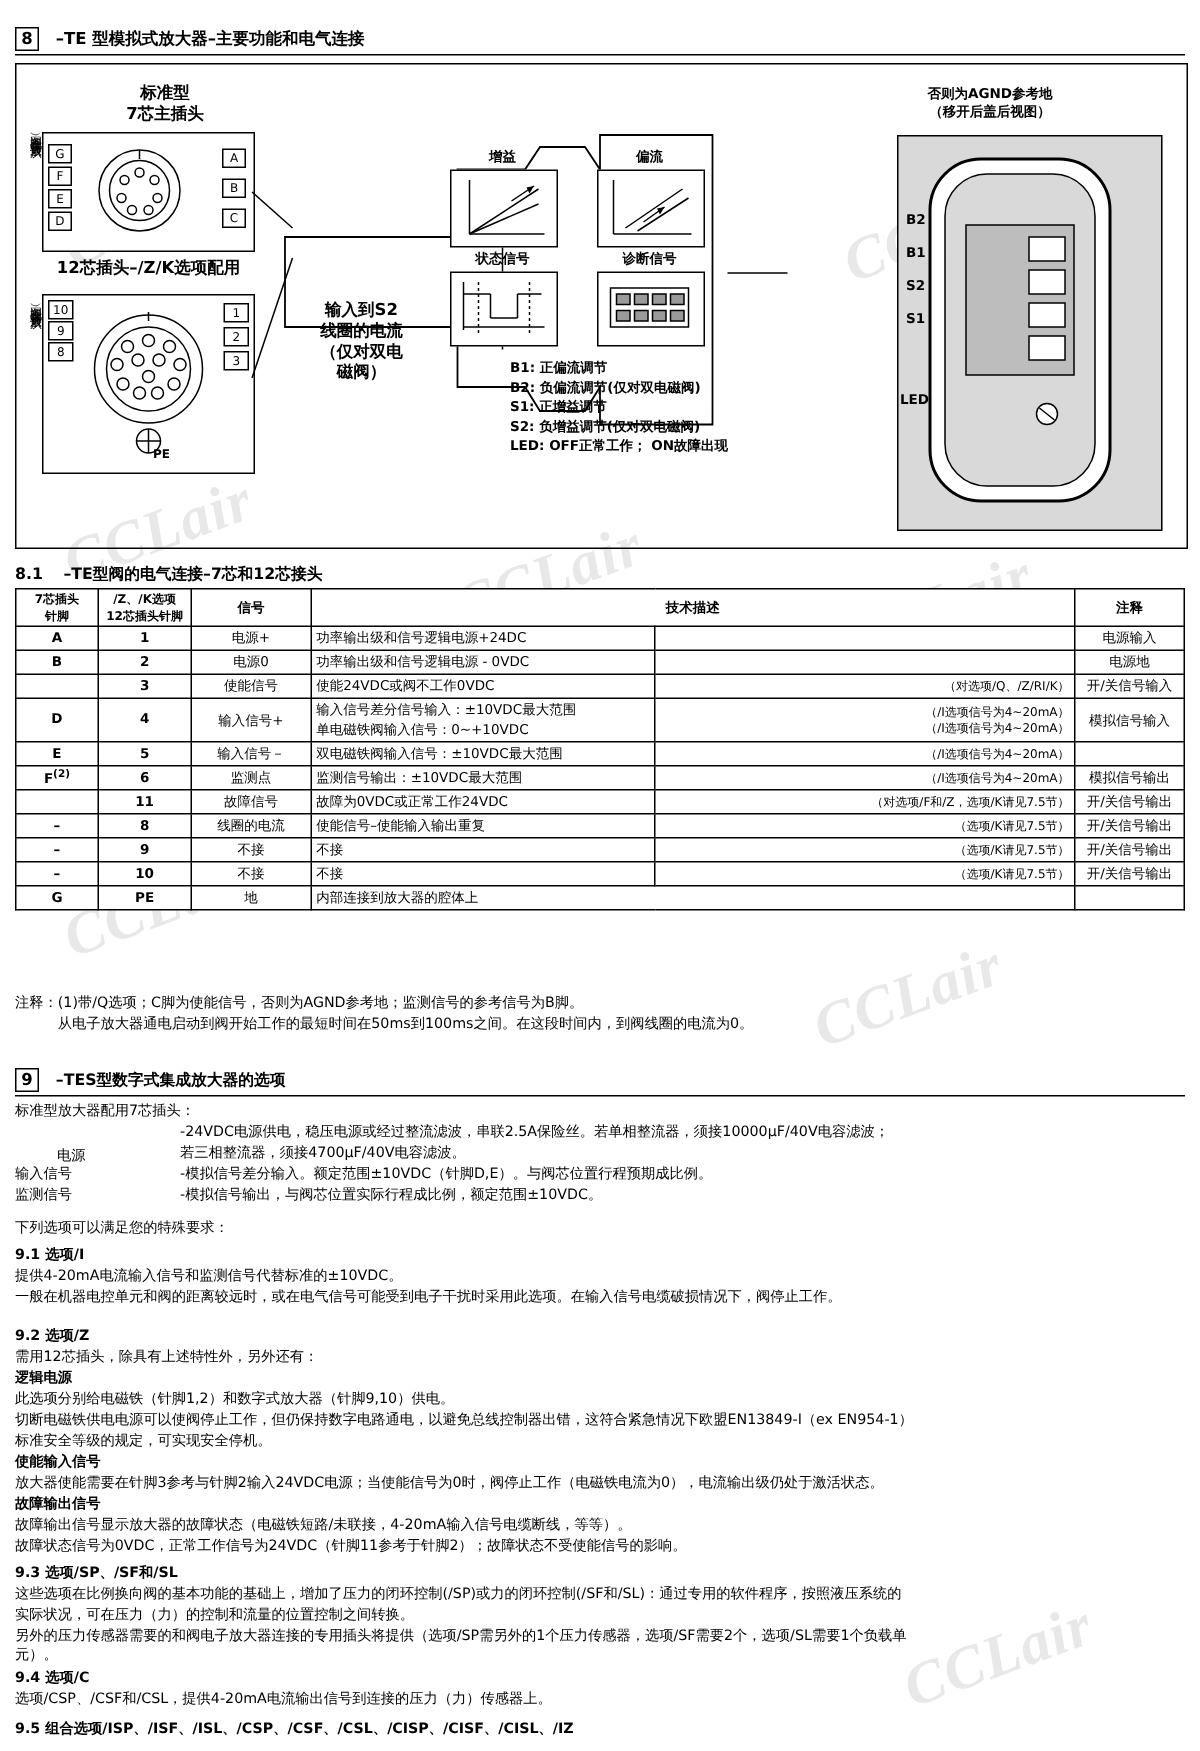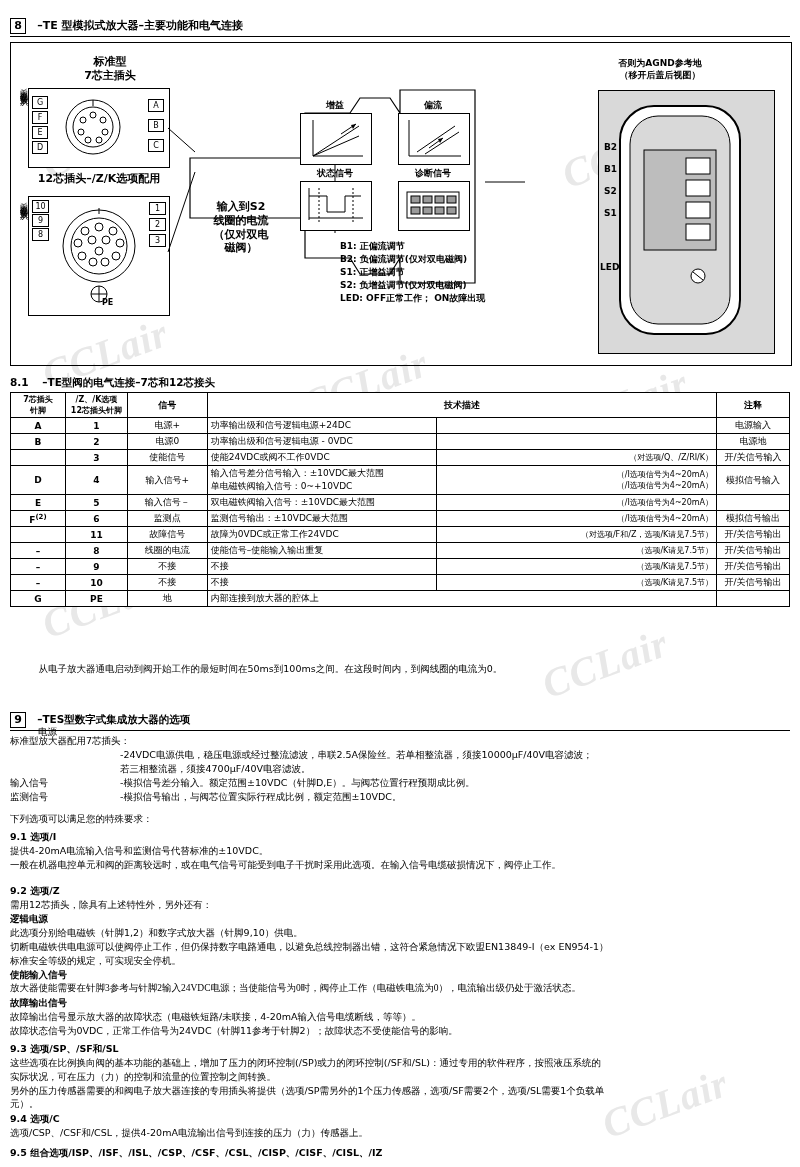--- a/index.html
+++ b/index.html
@@ -323,32 +323,33 @@
       <td class="c bold">G</td>
       <td class="c bold">PE</td>
       <td class="c">地</td>
       <td class="l" colspan="2">内部连接到放大器的腔体上</td>
       <td class="c"></td>
     </tr>
   </tbody>
       </table>
 
   <div class="para" style="left:10px;top:662px;width:780px;">
+    <div>注释：(1)带/Q选项；C脚为使能信号，否则为AGND参考地；监测信号的参考信号为B脚。</div>
     <div>　　　从电子放大器通电启动到阀开始工作的最短时间在50ms到100ms之间。在这段时间内，到阀线圈的电流为0。</div>
   </div>
 
   <div style="position:absolute;left:10px;top:712px;">
     <span class="secnum">9</span>
     <span style="font-size:10.5px;font-weight:bold;margin-left:8px;">–TES型数字式集成放大器的选项</span>
   </div>
   <div style="position:absolute;left:10px;top:730px;width:780px;height:1px;background:#000;"></div>
 
   <div class="para" style="left:10px;top:734px;">标准型放大器配用7芯插头：</div>
 
-  <div class="para" style="left:38px;top:725px;text-align:center;">电源</div>
+  <div class="para" style="left:38px;top:764px;text-align:center;">电源</div>
   <div class="para" style="left:120px;top:748px;width:670px;white-space:pre-line;">-24VDC电源供电，稳压电源或经过整流滤波，串联2.5A保险丝。若单相整流器，须接10000μF/40V电容滤波；
 若三相整流器，须接4700μF/40V电容滤波。</div>
 
   <div class="para" style="left:10px;top:776px;">输入信号</div>
   <div class="para" style="left:120px;top:776px;width:670px;">-模拟信号差分输入。额定范围±10VDC（针脚D,E）。与阀芯位置行程预期成比例。</div>
 
   <div class="para" style="left:10px;top:790px;">监测信号</div>
   <div class="para" style="left:120px;top:790px;width:670px;">-模拟信号输出，与阀芯位置实际行程成比例，额定范围±10VDC。</div>
 
   <div class="para" style="left:10px;top:812px;">下列选项可以满足您的特殊要求：</div>
@@ -365,21 +366,21 @@
     <span>选项/Z</span>
   </div>
   <div class="para" style="left:10px;top:898px;width:780px;">需用12芯插头，除具有上述特性外，另外还有：</div>
 
   <div class="para bold" style="left:10px;top:912px;">逻辑电源</div>
   <div class="para" style="left:10px;top:926px;width:780px;white-space:pre-line;">此选项分别给电磁铁（针脚1,2）和数字式放大器（针脚9,10）供电。
 切断电磁铁供电电源可以使阀停止工作，但仍保持数字电路通电，以避免总线控制器出错，这符合紧急情况下欧盟EN13849-I（ex EN954-1）
 标准安全等级的规定，可实现安全停机。</div>
 
   <div class="para bold" style="left:10px;top:968px;">使能输入信号</div>
-  <div class="para" style="left:10px;top:982px;width:780px;white-space:pre-line;font-family:Liberation Serif, serif;">放大器使能需要在针脚3参考与针脚2输入24VDC电源；当使能信号为0时，阀停止工作（电磁铁电流为0），电流输出级仍处于激活状态。</div>
+  <div class="para" style="left:10px;top:982px;width:780px;white-space:pre-line;">放大器使能需要在针脚3参考与针脚2输入24VDC电源；当使能信号为0时，阀停止工作（电磁铁电流为0），电流输出级仍处于激活状态。</div>
 
   <div class="para bold" style="left:10px;top:996px;">故障输出信号</div>
   <div class="para" style="left:10px;top:1010px;width:780px;white-space:pre-line;">故障输出信号显示放大器的故障状态（电磁铁短路/未联接，4-20mA输入信号电缆断线，等等）。
 故障状态信号为0VDC，正常工作信号为24VDC（针脚11参考于针脚2）；故障状态不受使能信号的影响。</div>
 
   <div class="para bold" style="left:10px;top:1042px;">
     <span>9.3</span>
     <span>选项/SP、/SF和/SL</span>
   </div>
   <div class="para" style="left:10px;top:1056px;width:780px;white-space:pre-line;">这些选项在比例换向阀的基本功能的基础上，增加了压力的闭环控制(/SP)或力的闭环控制(/SF和/SL)：通过专用的软件程序，按照液压系统的

